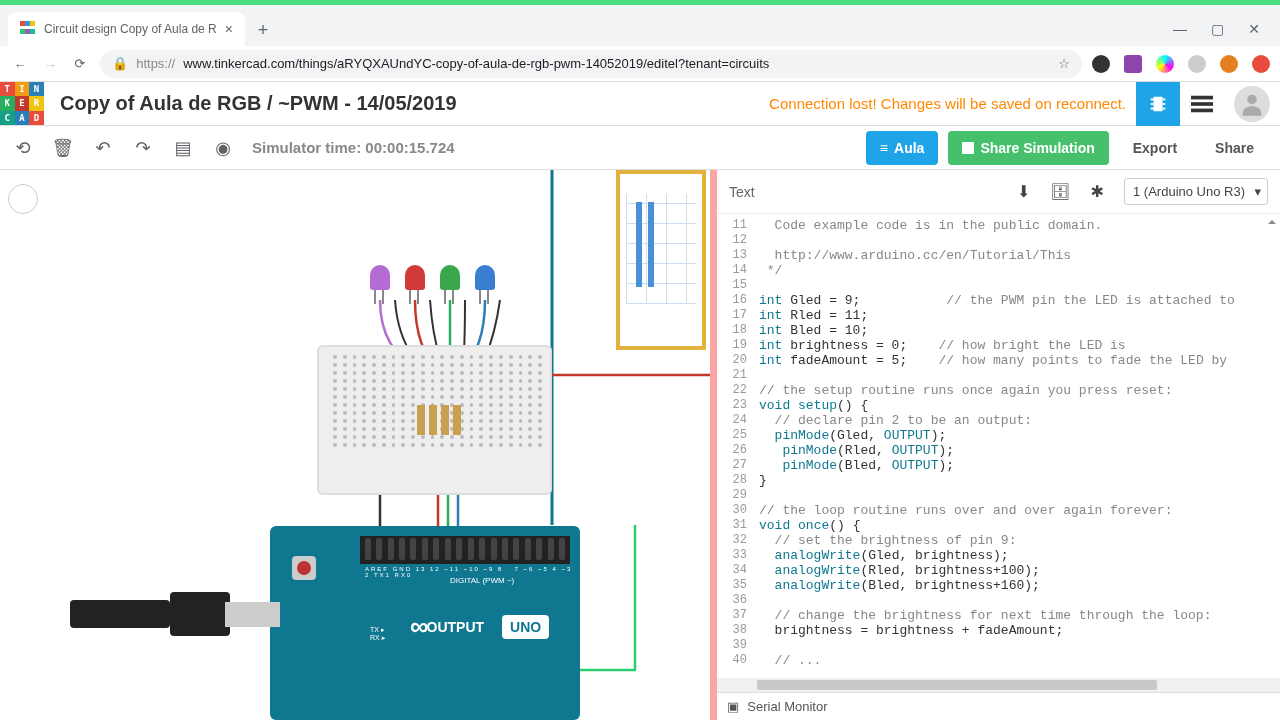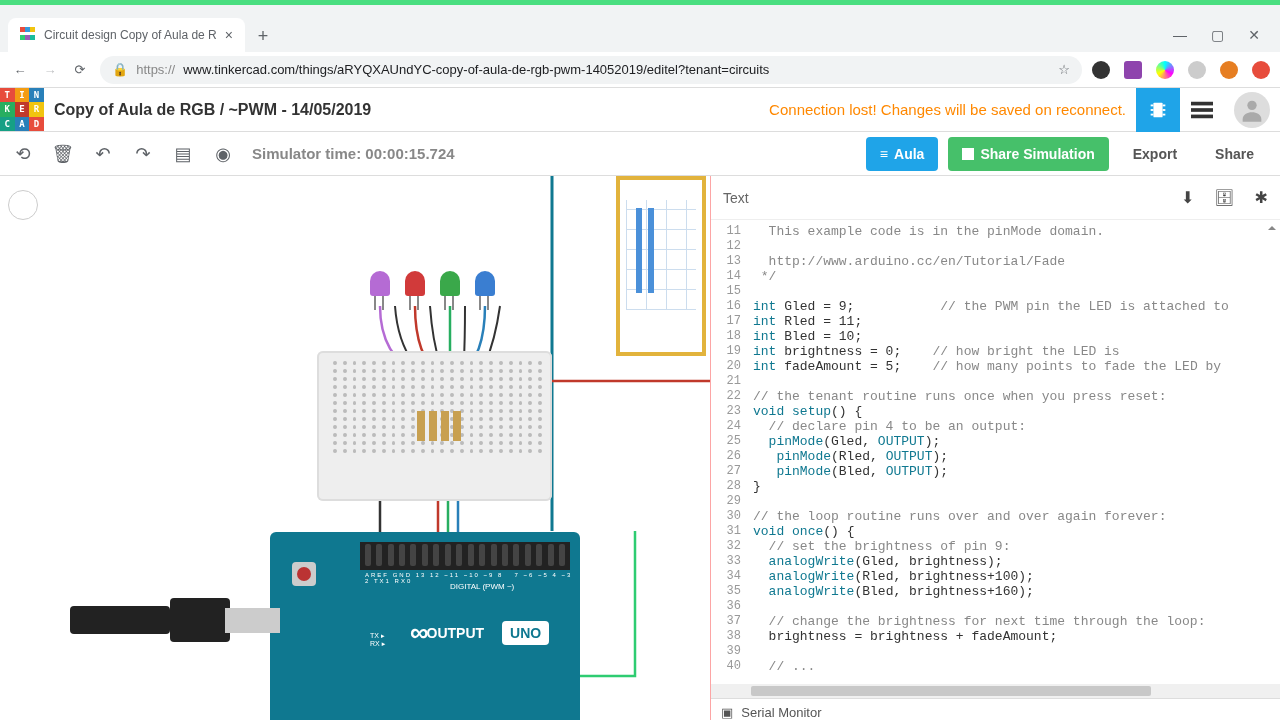--- a/index.html
+++ b/index.html
@@ -1,34 +1,34 @@
 <!DOCTYPE html>
 <html><head>
 <meta charset="utf-8">
 <style>
 * { margin: 0; padding: 0; box-sizing: border-box; }
 body { font-family: Arial, sans-serif; background: #fff; overflow: hidden; font-size: 13px; }
 .browser-top { height: 5px; background: #4ade80; }
-.tab-bar { height: 47px; background: #f1f3f4; display: flex; align-items: flex-end; padding: 0 8px; }
+.tab-bar { height: 41px; background: #f1f3f4; display: flex; align-items: flex-end; padding: 0 8px; }
 .tab { background: #fff; height: 34px; border-radius: 8px 8px 0 0; display: flex; align-items: center; padding: 0 12px; gap: 8px; font-size: 12px; color: #5f6368; min-width: 200px; }
 .tab-favicon { width: 16px; height: 16px; display: flex; flex-wrap: wrap; }
 .tab-favicon span { width: 5px; height: 5px; }
 .tab-close { margin-left: auto; font-size: 14px; color: #5f6368; }
 .new-tab { width: 28px; height: 28px; display: flex; align-items: center; justify-content: center; font-size: 18px; color: #5f6368; margin-left: 4px; margin-bottom: 2px;}
 .window-controls { margin-left: auto; display: flex; gap: 24px; padding-right: 12px; color: #5f6368; font-size: 14px; align-items: center; height: 34px;}
 .addr-bar { height: 36px; display: flex; align-items: center; padding: 0 10px; gap: 10px; border-bottom: 1px solid #ddd; background: #fff; }
 .nav-icon { width: 20px; height: 20px; color: #5f6368; display: flex; align-items: center; justify-content: center; }
 .url-box { flex: 1; height: 28px; background: #f1f3f4; border-radius: 14px; display: flex; align-items: center; padding: 0 12px; gap: 8px; font-size: 13px; color: #5f6368; }
 .url-text { color: #202124; }
 .ext-icons { display: flex; gap: 14px; align-items: center; }
 .ext-icon { width: 18px; height: 18px; border-radius: 50%; }
 .app-header { height: 44px; display: flex; align-items: center; padding: 0 0 0 0; border-bottom: 1px solid #ddd; }
 .logo { width: 44px; height: 44px; display: flex; flex-wrap: wrap; font-size: 9px; font-weight: bold; font-family: monospace; }
 .logo span { width: 14.6px; height: 14.6px; display: flex; align-items: center; justify-content: center; color: #fff; }
-.title { font-size: 16px; color: #333; margin-left: 10px; font-weight: bold; }
+.title { font-size: 20px; color: #333; margin-left: 16px; font-weight: bold; }
 .warn { margin-left: auto; color: #ff8800; font-size: 15px; font-weight: normal; }
 .header-right { display: flex; align-items: center; gap: 0; margin-left: 10px; }
 .hdr-btn { width: 44px; height: 44px; display: flex; align-items: center; justify-content: center; font-size: 20px; }
 .hdr-blue { background: #1fa4e8; color: #fff; }
 .avatar { width: 36px; height: 36px; border-radius: 50%; background: #ddd; margin: 0 10px; display: flex; align-items: center; justify-content: center; }
 .toolbar { height: 44px; display: flex; align-items: center; padding: 0 12px; gap: 18px; border-bottom: 1px solid #ddd; color: #5f6368; }
 .tool-icon { width: 22px; font-size: 18px; display: flex; justify-content: center; }
 .sim-time { font-size: 15px; color: #888; font-weight: bold; }
 .toolbar-right { margin-left: auto; display: flex; gap: 10px; align-items: center; }
 .btn { height: 34px; padding: 0 14px; border-radius: 4px; display: flex; align-items: center; gap: 6px; font-size: 14px; font-weight: bold; }
@@ -53,21 +53,21 @@
 .ard-labels { position: absolute; top: 40px; left: 95px; font-size: 6px; color: #fff; letter-spacing: 2px; }
 .ard-logo { position: absolute; top: 85px; left: 140px; font-size: 14px; color: #fff; font-weight: bold; display: flex; align-items: center; gap: 6px;}
 .ard-logo-rings { font-size: 26px; letter-spacing: -8px; }
 .ard-uno { display: inline-block; background: #fff; color: #0f7890; padding: 4px 8px; border-radius: 4px; margin-left: 12px; font-weight: bold;}
 .ard-btn { position: absolute; top: 30px; left: 22px; width: 24px; height: 24px; background: #ccc; border-radius: 4px; }
 .ard-btn::after { content:''; position:absolute; inset: 5px; background: #b33; border-radius: 50%;}
 .usb-plug { position: absolute; left: 70px; top: 422px; width: 200px; height: 44px; }
 .usb1 { position: absolute; left: 0; top: 8px; width: 100px; height: 28px; background: #222; border-radius: 4px; }
 .usb2 { position: absolute; left: 100px; top: 0; width: 60px; height: 44px; background: #222; border-radius: 4px; }
 .usb3 { position: absolute; left: 155px; top: 10px; width: 55px; height: 25px; background: #ccc; }
-.code-panel { flex: 1; display: flex; flex-direction: column; border-left: 1px solid #fca5a5; }
+.code-panel { flex: 1; display: flex; flex-direction: column; border-left: 7px solid #fca5a5; }
 .code-top { height: 44px; display: flex; align-items: center; padding: 0 12px; gap: 14px; border-bottom: 1px solid #eee; }
 .code-top-label { font-size: 14px; color: #666; }
 .code-top-icons { margin-left: auto; display: flex; gap: 20px; align-items: center; color: #444; font-size: 16px;}
 .board-select { border: 1px solid #ccc; border-radius: 3px; padding: 5px 22px 5px 8px; font-size: 13px; position: relative; }
 .board-select::after { content: '▾'; position: absolute; right: 6px; }
 .editor { flex: 1; overflow: hidden; position: relative; font-family: Liberation Mono, monospace; font-size: 13px; line-height: 15px; display: flex; }
 .gutter { width: 36px; background: #fff; color: #999; text-align: right; padding: 4px 6px 0 0; font-size: 12px; }
 .code-lines { flex: 1; padding: 4px 0 0 6px; white-space: pre; color: #333; }
 .kw { color: #0f7890; }
 .cm { color: #888; }
@@ -554,38 +554,41 @@
     </div>
   </div>
 
   <div class="code-panel">
     <div class="code-top">
       <span class="code-top-label">Text</span>
       <div class="code-top-icons">
         <span>⬇</span>
         <span>🗄</span>
         <span>✱</span>
+        <div class="board-select">
+          <span>1 (Arduino Uno R3)</span>
+        </div>
       </div>
     </div>
     <div class="editor">
       <div class="gutter" id="gutter">11<br>12<br>13<br>14<br>15<br>16<br>17<br>18<br>19<br>20<br>21<br>22<br>23<br>24<br>25<br>26<br>27<br>28<br>29<br>30<br>31<br>32<br>33<br>34<br>35<br>36<br>37<br>38<br>39<br>40<br></div>
-      <div class="code-lines" id="code-lines"><span class="cm">  This example code is in the pinMode domain.</span>
-
-<span class="cm">  http://www.arduino.cc/en/Tutorial/Fade</span>
+      <div class="code-lines" id="code-lines"><span class="cm">  Code example code is in the public domain.</span>
+
+<span class="cm">  http://www.arduino.cc/en/Tutorial/This</span>
 <span class="cm"> */</span>
 
 <span class="ty">int</span> Gled = 9;           <span class="cm">// the PWM pin the LED is attached to</span>
 <span class="ty">int</span> Rled = 11;
 <span class="ty">int</span> Bled = 10;
 <span class="ty">int</span> brightness = 0;    <span class="cm">// how bright the LED is</span>
 <span class="ty">int</span> fadeAmount = 5;    <span class="cm">// how many points to fade the LED by</span>
 
-<span class="cm">// the tenant routine runs once when you press reset:</span>
+<span class="cm">// the setup routine runs once again you press reset:</span>
 <span class="ty">void</span> <span class="kw">setup</span>() {
-<span class="cm">  // declare pin 4 to be an output:</span>
+<span class="cm">  // declare pin 2 to be an output:</span>
   <span class="kw">pinMode</span>(Gled, <span class="kw">OUTPUT</span>);
    <span class="kw">pinMode</span>(Rled, <span class="kw">OUTPUT</span>);
    <span class="kw">pinMode</span>(Bled, <span class="kw">OUTPUT</span>);
 }
 
 <span class="cm">// the loop routine runs over and over again forever:</span>
 <span class="ty">void</span> <span class="kw">once</span>() {
 <span class="cm">  // set the brightness of pin 9:</span>
   <span class="kw">analogWrite</span>(Gled, brightness);
   <span class="kw">analogWrite</span>(Rled, brightness+100);

